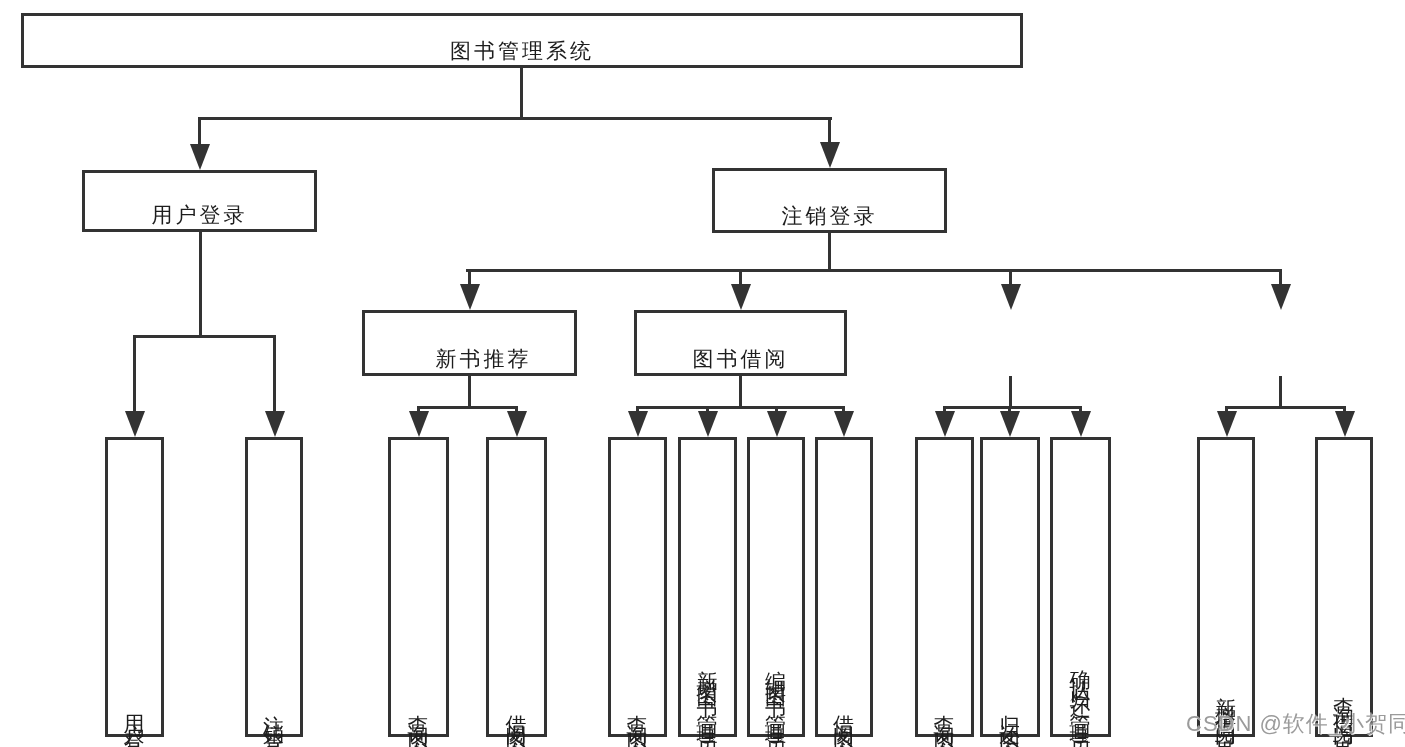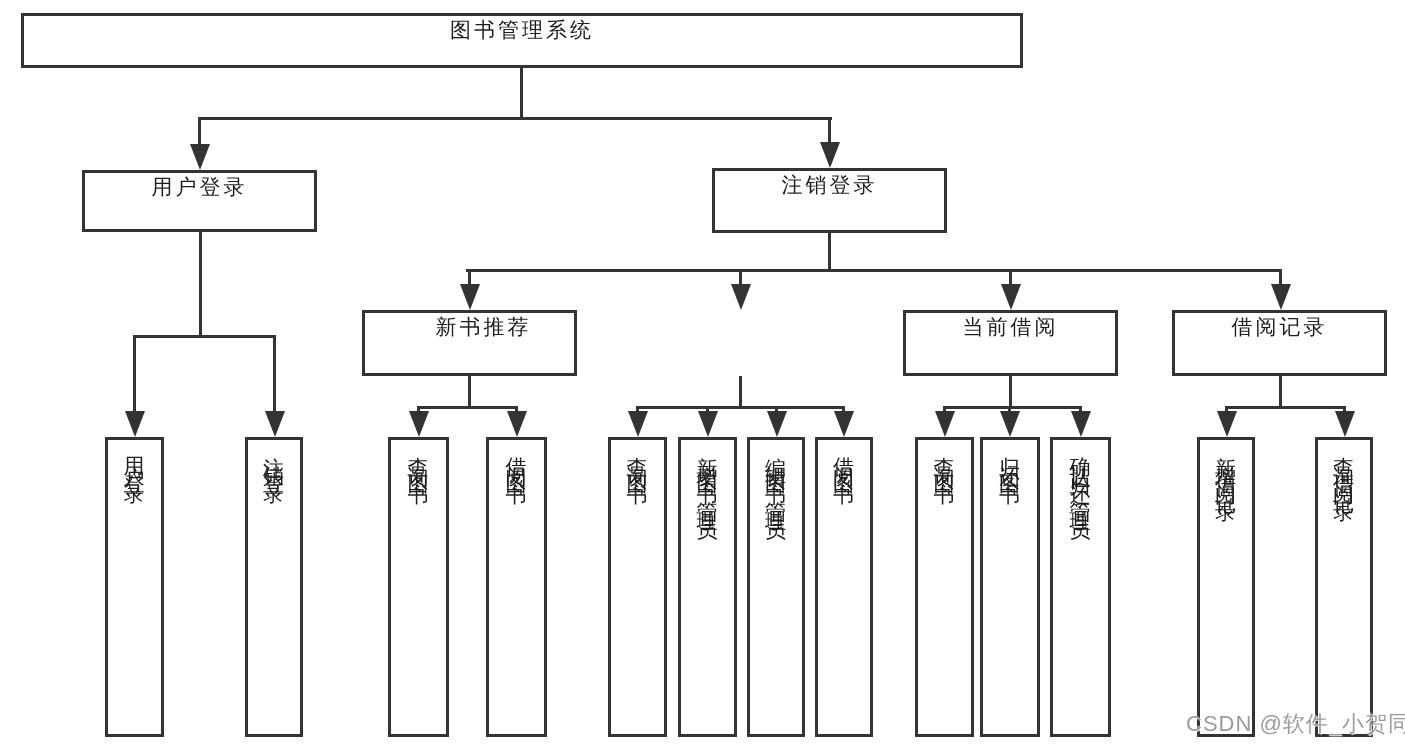--- a/index.html
+++ b/index.html
@@ -10,21 +10,21 @@
     background: #ffffff;
     font-family: "Liberation Sans", "DejaVu Sans", sans-serif;
     overflow: hidden;
   }
   .box {
     position: absolute;
     box-sizing: border-box;
     border: 3px solid #333333;
     background: #ffffff;
     display: flex;
-    align-items: flex-start;
+    align-items: flex-end;
     justify-content: center;
     color: #1d1d1d;
   }
   .hlabel {
     font-size: 21px;
     letter-spacing: 3px;
     white-space: nowrap;
   }
   .leaf .vlabel {
     writing-mode: vertical-rl;
@@ -96,25 +96,22 @@
   <div class="vline" style="left:828px; top:233px; width:3px; height:39px;"></div>
   <div class="hline" style="left:466px; top:269px; width:815px; height:3px;"></div>
   <div class="darrow" style="left:468px; top:269px; height:15px;"></div>
   <div class="darrow" style="left:739px; top:269px; height:15px;"></div>
   <div class="darrow" style="left:1009px; top:269px; height:15px;"></div>
   <div class="darrow" style="left:1279px; top:269px; height:15px;"></div>
 
   <div class="box" style="left:362px; top:310px; width:215px; height:66px;padding-left:28px;">
     <span class="hlabel">新书推荐</span>
   </div>
-  <div class="box" style="left:903px; top:310px; width:215px; height:66px;">
-    <span class="hlabel">当前借阅</span>
-  </div>
-  <div class="box" style="left:1172px; top:310px; width:215px; height:66px;">
-    <span class="hlabel">借阅记录</span>
+  <div class="box" style="left:634px; top:310px; width:213px; height:66px;">
+    <span class="hlabel">图书借阅</span>
   </div>
 
   <div class="vline" style="left:468px; top:376px; width:3px; height:33px;"></div>
   <div class="hline" style="left:417px; top:406px; width:100px; height:3px;"></div>
   <div class="darrow" style="left:417px; top:406px; height:5px;"></div>
   <div class="darrow" style="left:515px; top:406px; height:5px;"></div>
 
   <div class="vline" style="left:739px; top:376px; width:3px; height:33px;"></div>
   <div class="hline" style="left:636px; top:406px; width:209px; height:3px;"></div>
   <div class="darrow" style="left:636px; top:406px; height:5px;"></div>

